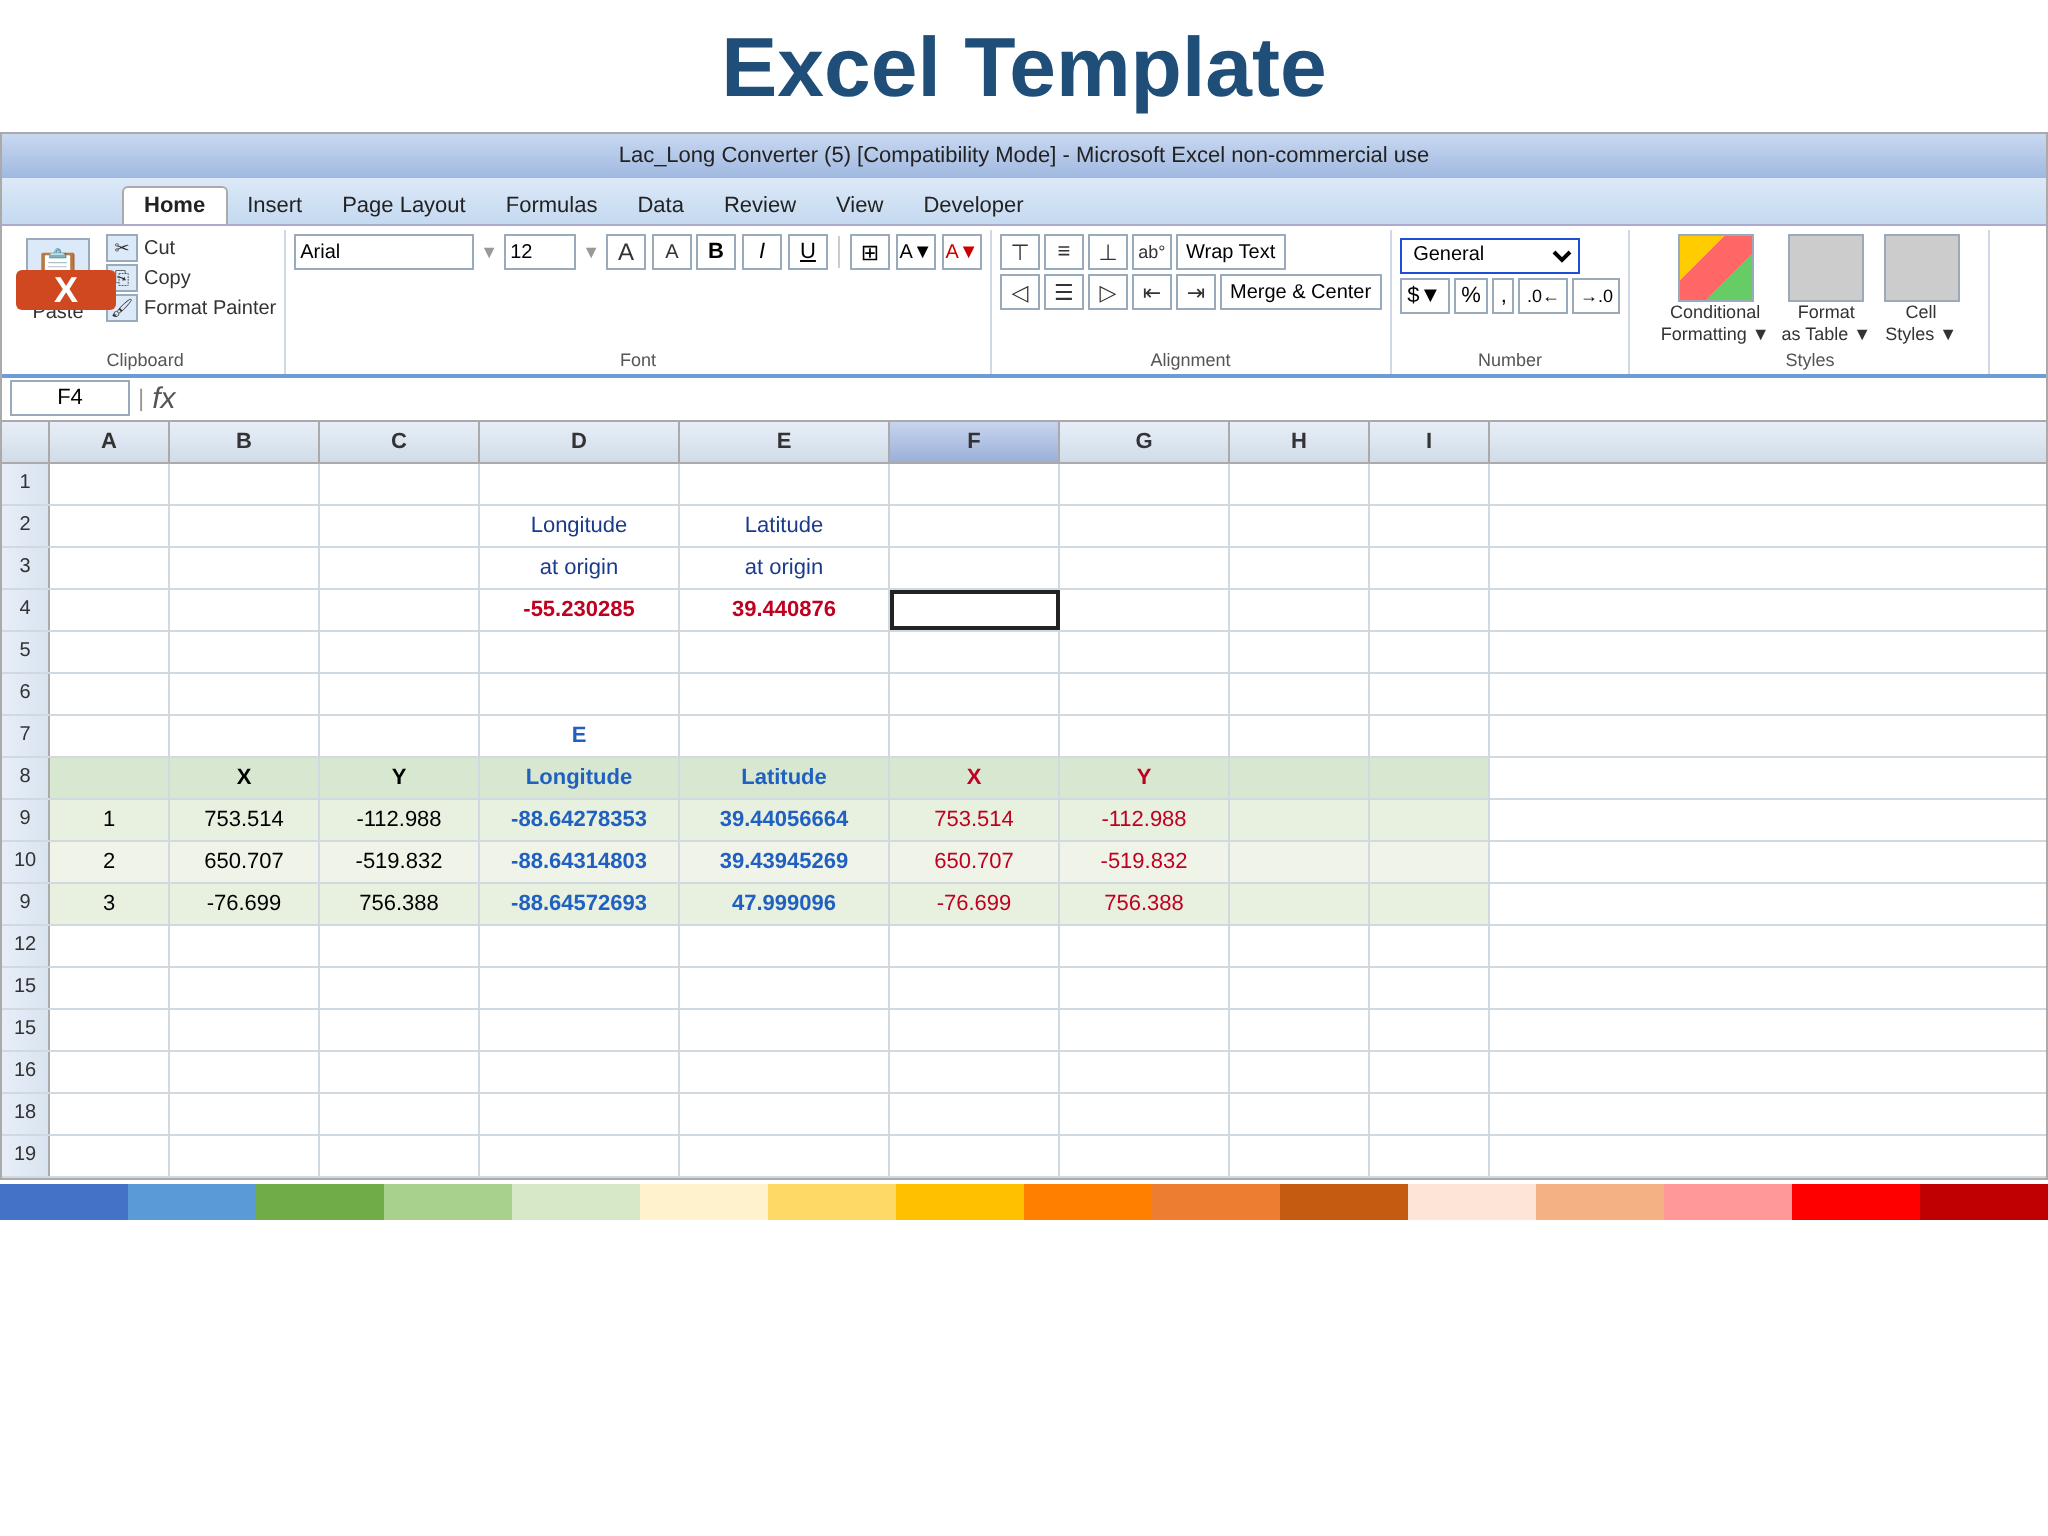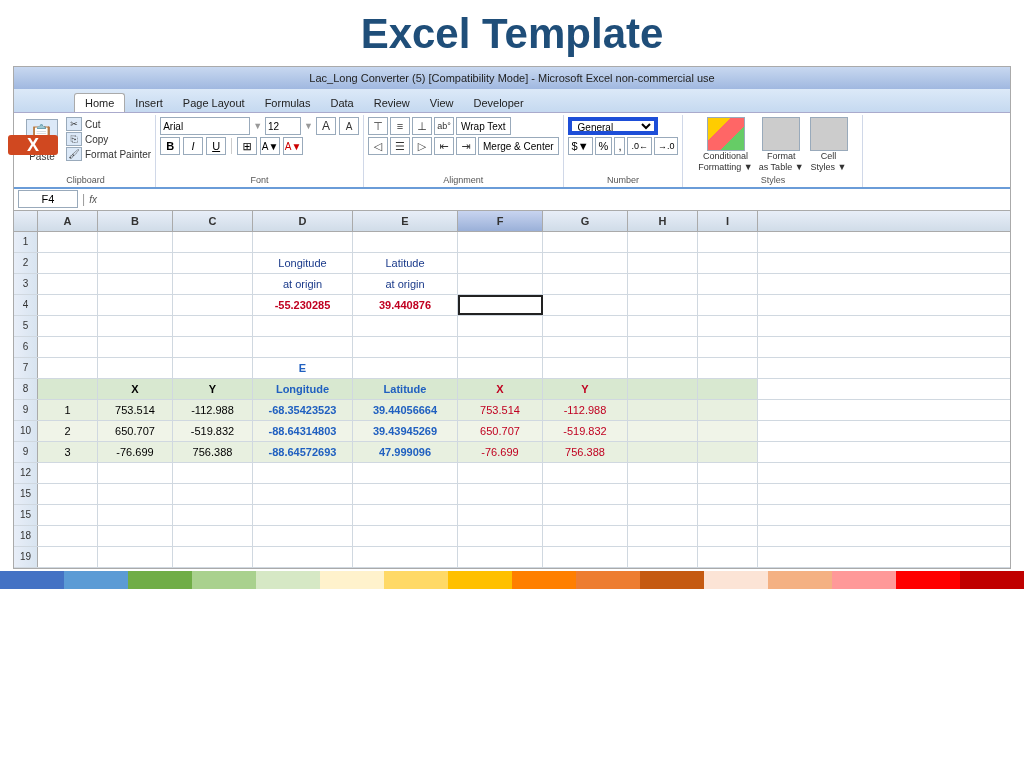--- a/index.html
+++ b/index.html
@@ -13,21 +13,21 @@
       font-size: 42px;
       font-weight: bold;
       color: #1f4e79;
       font-family: 'Arial Black', Arial, sans-serif;
     }
 
     
     #excel-window {
       background: #f0f0f0;
       border: 1px solid #aaa;
-      margin: 0 13px;
+      margin: 0 0;
     }
 
     
     #window-titlebar {
       background: linear-gradient(to bottom, #c8d8f0, #a0b8e0);
       height: 22px;
       display: flex;
       align-items: center;
       padding: 0 6px;
       font-size: 11px;
@@ -211,21 +211,21 @@
     }
 
     
     #group-number .ribbon-group-content {
       flex-direction: column;
       gap: 2px;
     }
     .number-select {
       height: 18px;
       font-size: 10px;
-      border: 4px solid #1d4ed8;
+      border: 1px solid #1d4ed8;
       background: #fff;
       padding: 0 2px;
       width: 90px;
     }
     .number-row { display: flex; align-items: center; gap: 2px; }
     .num-btn {
       height: 18px;
       font-size: 11px;
       border: 1px solid #9ab;
       background: #fff;
@@ -273,21 +273,21 @@
       border: 1px solid #9ab;
       font-size: 11px;
       padding: 0 3px;
       text-align: center;
     }
     .formula-divider {
       color: #999;
       font-size: 12px;
     }
     .fx-label {
-      font-size: 10px;
+      font-size: 15px;
       color: #555;
       font-style: italic;
     }
     .formula-input {
       flex: 1;
       height: 18px;
       border: none;
       font-size: 11px;
       outline: none;
     }
@@ -383,21 +383,21 @@
   <div id="window-titlebar">
     <span style="font-size:11px; color:#222;">
       <span>Lac_Long Converter (5) [Compatibility Mode] - Microsoft Excel non-commercial use</span>
     </span>
   </div>
 
   <div id="ribbon-tabs">
     <div style="position:absolute; left:8px; top:135px; width:50px; height:20px; background:#d04820; border-radius:3px; display:flex; align-items:center; justify-content:center;">
       <span style="color:#fff; font-size:18px; font-weight:bold;">X</span>
     </div>
-    <button class="ribbon-tab" style="background:#fff; border:1px solid #aaa; border-bottom:none; border-radius:3px 3px 0 0; font-weight:normal;">Home</button>
+    <button class="ribbon-tab" style="background:#fff; border:1px solid #aaa; border-bottom:none; border-radius:3px 3px 0 0; font-weight:bold;">Home</button>
     <button class="ribbon-tab">Insert</button>
     <button class="ribbon-tab">Page Layout</button>
     <button class="ribbon-tab">Formulas</button>
     <button class="ribbon-tab">Data</button>
     <button class="ribbon-tab">Review</button>
     <button class="ribbon-tab">View</button>
     <button class="ribbon-tab">Developer</button>
   </div>
 
   <div id="ribbon-body">
@@ -420,21 +420,21 @@
           <div class="clipboard-small-btn">
             <div class="small-icon">🖌</div>
             <span>Format Painter</span>
           </div>
         </div>
       </div>
       <div class="ribbon-group-label">Clipboard</div>
     </div>
 
     <div class="ribbon-group" id="group-font" style="min-width:160px;">
-      <div class="ribbon-group-content" style="flex-direction:column; gap:2px;">
+      <div class="ribbon-group-content" style="flex-direction:row; gap:2px;">
         <div class="font-row1">
           <input class="font-select" value="Arial" style="">
           <span style="font-size:9px; color:#999;">▼</span>
           <input class="font-size-select" value="12" style="">
           <span style="font-size:9px; color:#999;">▼</span>
           <button class="font-btn" style="font-size:12px; color:#333;">A</button>
           <button class="font-btn" style="font-size:10px; color:#333;">A</button>
         </div>
         <div class="font-row2">
           <button class="font-btn font-bold">B</button>
@@ -645,21 +645,21 @@
       <div class="cell col-g bg-header cell-center text-red" style="font-weight:bold;">Y</div>
       <div class="cell col-h bg-header"></div>
       <div class="cell col-i bg-header"></div>
     </div>
 
     <div class="grid-row">
       <div class="row-header">9</div>
       <div class="cell col-a bg-data-odd cell-center">1</div>
       <div class="cell col-b bg-data-odd cell-center">753.514</div>
       <div class="cell col-c bg-data-odd cell-center">-112.988</div>
-      <div class="cell col-d bg-data-odd cell-center text-blue" style="font-weight:bold;">-68.35423523</div>
+      <div class="cell col-d bg-data-odd cell-center text-blue" style="font-weight:bold;">-88.64278353</div>
       <div class="cell col-e bg-data-odd cell-center text-blue" style="font-weight:bold;">39.44056664</div>
       <div class="cell col-f bg-data-odd cell-center text-red">753.514</div>
       <div class="cell col-g bg-data-odd cell-center text-red">-112.988</div>
       <div class="cell col-h bg-data-odd"></div>
       <div class="cell col-i bg-data-odd"></div>
     </div>
 
     <div class="grid-row">
       <div class="row-header">10</div>
       <div class="cell col-a bg-data-even cell-center">2</div>
@@ -705,20 +705,32 @@
         <div class="cell col-c"></div>
         <div class="cell col-d"></div>
         <div class="cell col-e"></div>
         <div class="cell col-f"></div>
         <div class="cell col-g"></div>
         <div class="cell col-h"></div>
         <div class="cell col-i"></div>
       </div>
     <div class="grid-row">
         <div class="row-header">15</div>
+        <div class="cell col-a"></div>
+        <div class="cell col-b"></div>
+        <div class="cell col-c"></div>
+        <div class="cell col-d"></div>
+        <div class="cell col-e"></div>
+        <div class="cell col-f"></div>
+        <div class="cell col-g"></div>
+        <div class="cell col-h"></div>
+        <div class="cell col-i"></div>
+      </div>
+    <div class="grid-row">
+        <div class="row-header">16</div>
         <div class="cell col-a"></div>
         <div class="cell col-b"></div>
         <div class="cell col-c"></div>
         <div class="cell col-d"></div>
         <div class="cell col-e"></div>
         <div class="cell col-f"></div>
         <div class="cell col-g"></div>
         <div class="cell col-h"></div>
         <div class="cell col-i"></div>
       </div>

